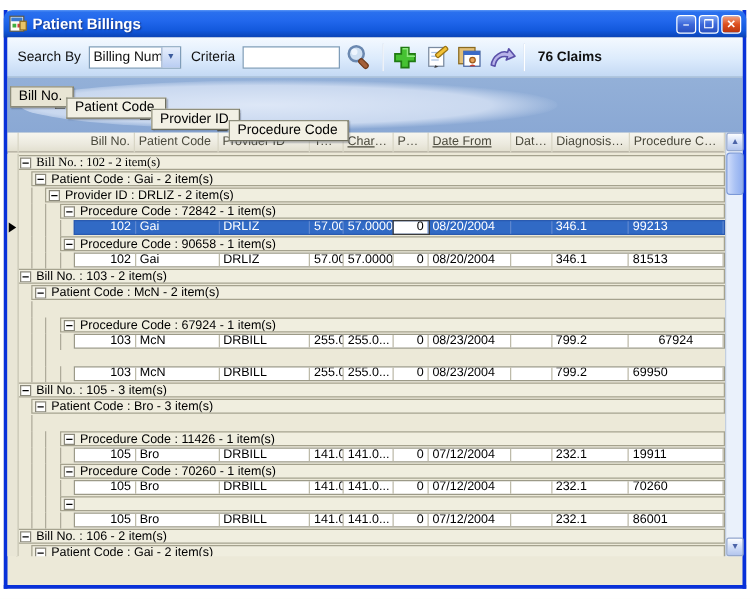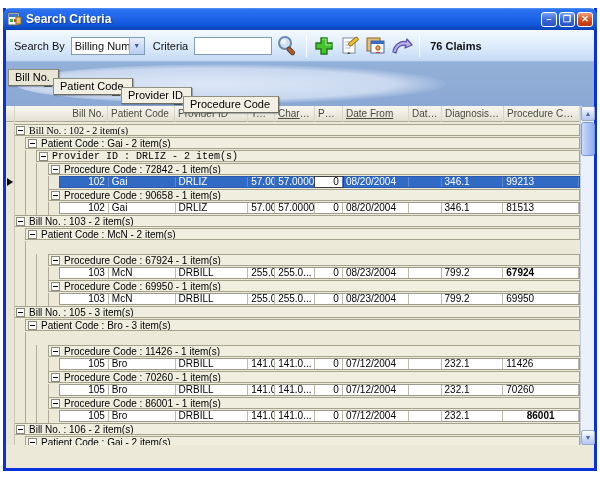--- a/index.html
+++ b/index.html
@@ -81,21 +81,21 @@
   <div class="titlebar">
     <span>
       <svg width="15" height="14" viewBox="0 0 15 14">
         <rect x="1" y="1" width="11" height="12" fill="#fdfdf5" stroke="#5a5a50"></rect>
         <rect x="2" y="2" width="9" height="3" fill="#3a7ad0"></rect>
         <rect x="3" y="7" width="3" height="3" fill="#3fae3f"></rect>
         <rect x="7" y="7" width="3" height="3" fill="#d04040"></rect>
         <rect x="9" y="5" width="5" height="7" fill="#e8c468" stroke="#8a6a20"></rect>
       </svg>
     </span>
-    <span class="title-text">Search Criteria</span>
+    <span class="title-text">Patient Billings</span>
     <span class="win-btns">
       <span class="win-btn">–</span>
       <span class="win-btn">❒</span>
       <span class="win-btn close">✕</span>
     </span>
   </div>
 
   <div class="toolbar">
     <span class="tb-label">Search By</span>
     <span class="combo">
@@ -178,21 +178,21 @@
         <div class="grow">
           <div class="gbar" style="left: 7px; font-family: Liberation Serif, serif;"><span class="minus"></span><span>Bill No. : 102 - 2 item(s)</span></div>
         </div>
         <div class="grow">
           <div class="vline" style="left: 7px;"></div>
           <div class="gbar" style="left: 19px;"><span class="minus"></span><span>Patient Code : Gai - 2 item(s)</span></div>
         </div>
         <div class="grow">
           <div class="vline" style="left: 7px;"></div>
           <div class="vline" style="left: 19px;"></div>
-          <div class="gbar" style="left: 30px; font-family: Liberation Mono, monospace;"><span class="minus"></span><span>Provider ID : DRLIZ - 2 item(s)</span></div>
+          <div class="gbar" style="left: 30px;"><span class="minus"></span><span>Provider ID : DRLIZ - 2 item(s)</span></div>
         </div>
         <div class="grow">
           <div class="vline" style="left: 7px;"></div>
           <div class="vline" style="left: 19px;"></div>
           <div class="vline" style="left: 30px;"></div>
           <div class="gbar" style="left: 42px;"><span class="minus"></span><span>Procedure Code : 72842 - 1 item(s)</span></div>
         </div>
         <div class="grow">
           <div class="vline" style="left: 7px;"></div>
           <div class="vline" style="left: 19px;"></div>
@@ -260,28 +260,27 @@
           <div class="dbar" style="left: 53px;">
             <div class="dcell" style="width: 49px; text-align: right;">103</div>
             <div class="dcell" style="width: 67px; text-align: left;">McN</div>
             <div class="dcell" style="width: 73px; text-align: left;">DRBILL</div>
             <div class="dcell" style="width: 27px; text-align: left;">255.0...</div>
             <div class="dcell" style="width: 40px; text-align: left;">255.0...</div>
             <div class="dcell" style="width: 28px; text-align: right;">0</div>
             <div class="dcell" style="width: 66px; text-align: left;">08/23/2004</div>
             <div class="dcell" style="width: 33px; text-align: left;"></div>
             <div class="dcell" style="width: 62px; text-align: left;">799.2</div>
-            <div class="dcell" style="width: 76px; text-align: left; font-weight: bold;">67924</div>
-          </div>
-        </div>
-        <div class="grow">
-          <div class="vline" style="left: 7px;"></div>
-          <div class="vline" style="left: 19px;"></div>
-          <div class="vline" style="left: 30px;"></div>
-          <div class="gbar" style="left: 42px;"><span class="minus"></span><span>Procedure Code : 69950 - 1 item(s)</span></div>
+            <div class="dcell" style="width: 76px; text-align: center;">67924</div>
+          </div>
+        </div>
+        <div class="grow">
+          <div class="vline" style="left: 7px;"></div>
+          <div class="vline" style="left: 19px;"></div>
+          <div class="vline" style="left: 30px;"></div>
         </div>
         <div class="grow">
           <div class="vline" style="left: 7px;"></div>
           <div class="vline" style="left: 19px;"></div>
           <div class="vline" style="left: 30px;"></div>
           <div class="vline" style="left: 42px;"></div>
           <div class="dbar" style="left: 53px;">
             <div class="dcell" style="width: 49px; text-align: right;">103</div>
             <div class="dcell" style="width: 67px; text-align: left;">McN</div>
             <div class="dcell" style="width: 73px; text-align: left;">DRBILL</div>
@@ -319,21 +318,21 @@
           <div class="dbar" style="left: 53px;">
             <div class="dcell" style="width: 49px; text-align: right;">105</div>
             <div class="dcell" style="width: 67px; text-align: left;">Bro</div>
             <div class="dcell" style="width: 73px; text-align: left;">DRBILL</div>
             <div class="dcell" style="width: 27px; text-align: left;">141.0...</div>
             <div class="dcell" style="width: 40px; text-align: left;">141.0...</div>
             <div class="dcell" style="width: 28px; text-align: right;">0</div>
             <div class="dcell" style="width: 66px; text-align: left;">07/12/2004</div>
             <div class="dcell" style="width: 33px; text-align: left;"></div>
             <div class="dcell" style="width: 62px; text-align: left;">232.1</div>
-            <div class="dcell" style="width: 76px; text-align: left;">11426</div>
+            <div class="dcell" style="width: 76px; text-align: left;">19911</div>
           </div>
         </div>
         <div class="grow">
           <div class="vline" style="left: 7px;"></div>
           <div class="vline" style="left: 19px;"></div>
           <div class="vline" style="left: 30px;"></div>
           <div class="gbar" style="left: 42px;"><span class="minus"></span><span>Procedure Code : 70260 - 1 item(s)</span></div>
         </div>
         <div class="grow">
           <div class="vline" style="left: 7px;"></div>
@@ -350,38 +349,38 @@
             <div class="dcell" style="width: 66px; text-align: left;">07/12/2004</div>
             <div class="dcell" style="width: 33px; text-align: left;"></div>
             <div class="dcell" style="width: 62px; text-align: left;">232.1</div>
             <div class="dcell" style="width: 76px; text-align: left;">70260</div>
           </div>
         </div>
         <div class="grow">
           <div class="vline" style="left: 7px;"></div>
           <div class="vline" style="left: 19px;"></div>
           <div class="vline" style="left: 30px;"></div>
-          <div class="gbar" style="left: 42px;"><span class="minus"></span><span>Procedure Code : 86001 - 1 item(s)</span></div>
+          <div class="gbar" style="left: 42px;"><span class="minus"></span></div>
         </div>
         <div class="grow">
           <div class="vline" style="left: 7px;"></div>
           <div class="vline" style="left: 19px;"></div>
           <div class="vline" style="left: 30px;"></div>
           <div class="vline" style="left: 42px;"></div>
           <div class="dbar" style="left: 53px;">
             <div class="dcell" style="width: 49px; text-align: right;">105</div>
             <div class="dcell" style="width: 67px; text-align: left;">Bro</div>
             <div class="dcell" style="width: 73px; text-align: left;">DRBILL</div>
             <div class="dcell" style="width: 27px; text-align: left;">141.0...</div>
             <div class="dcell" style="width: 40px; text-align: left;">141.0...</div>
             <div class="dcell" style="width: 28px; text-align: right;">0</div>
             <div class="dcell" style="width: 66px; text-align: left;">07/12/2004</div>
             <div class="dcell" style="width: 33px; text-align: left;"></div>
             <div class="dcell" style="width: 62px; text-align: left;">232.1</div>
-            <div class="dcell" style="width: 76px; text-align: center; font-weight: bold;">86001</div>
+            <div class="dcell" style="width: 76px; text-align: left;">86001</div>
           </div>
         </div>
         <div class="grow">
           <div class="gbar" style="left: 7px;"><span class="minus"></span><span>Bill No. : 106 - 2 item(s)</span></div>
         </div>
         <div class="grow">
           <div class="vline" style="left: 7px;"></div>
           <div class="gbar" style="left: 19px;"><span class="minus"></span><span>Patient Code : Gai - 2 item(s)</span></div>
         </div>
       </div>

